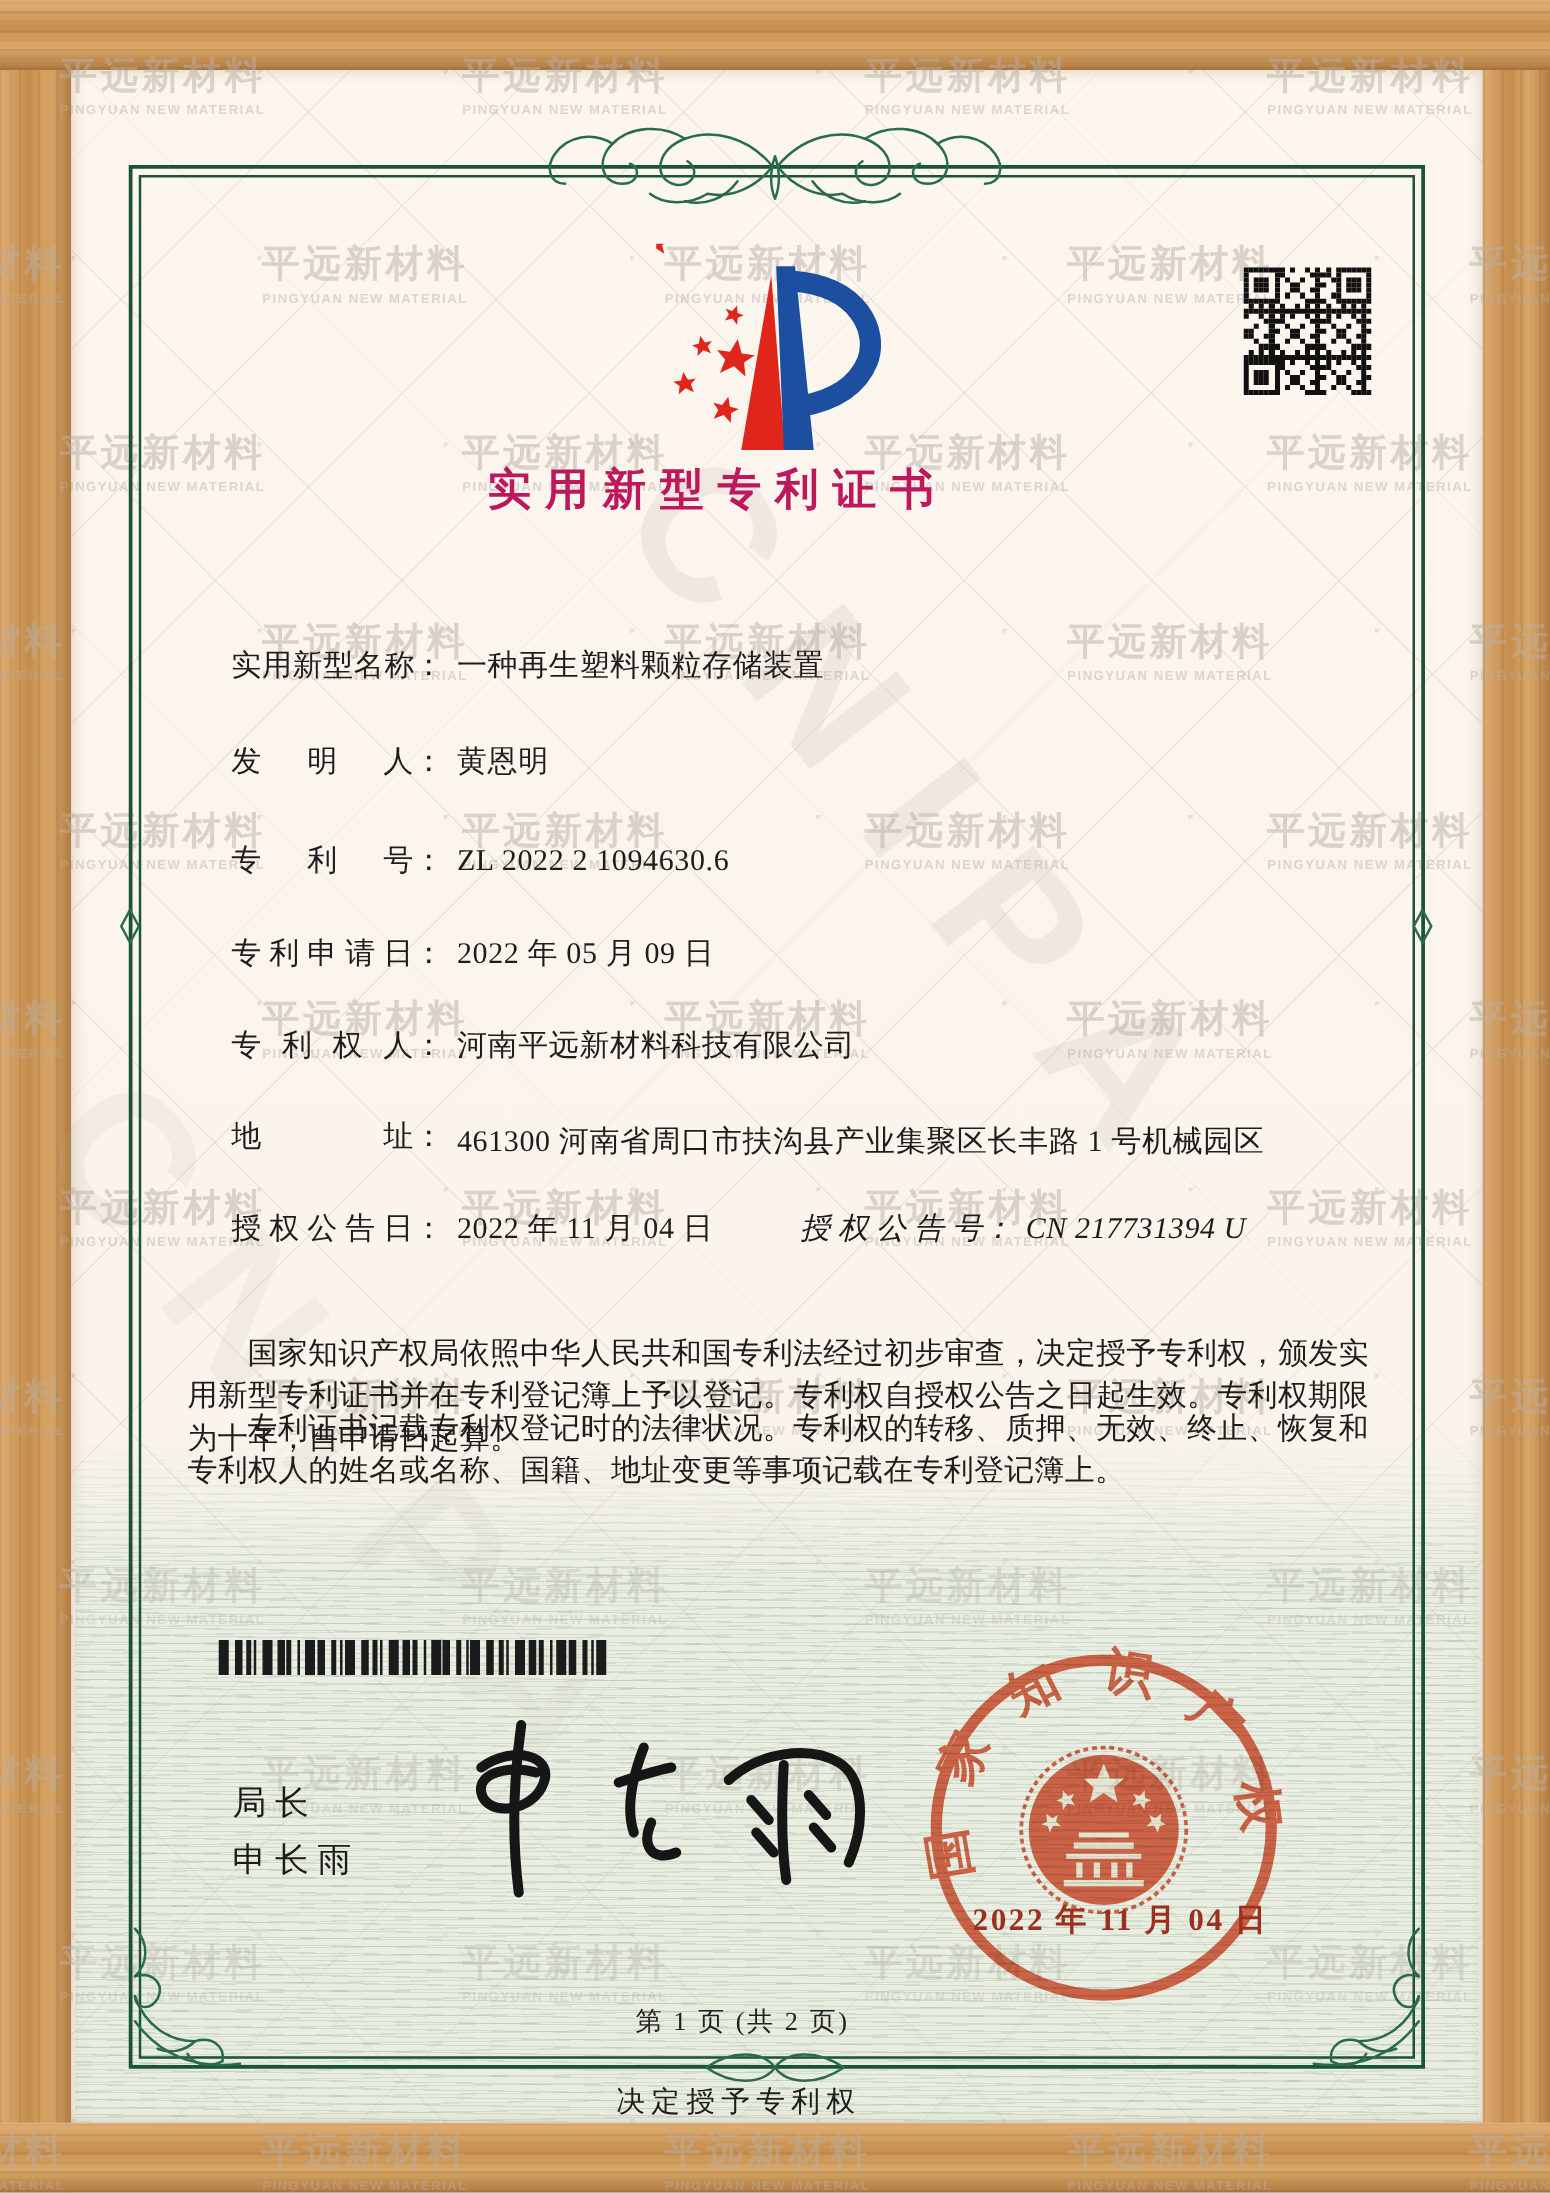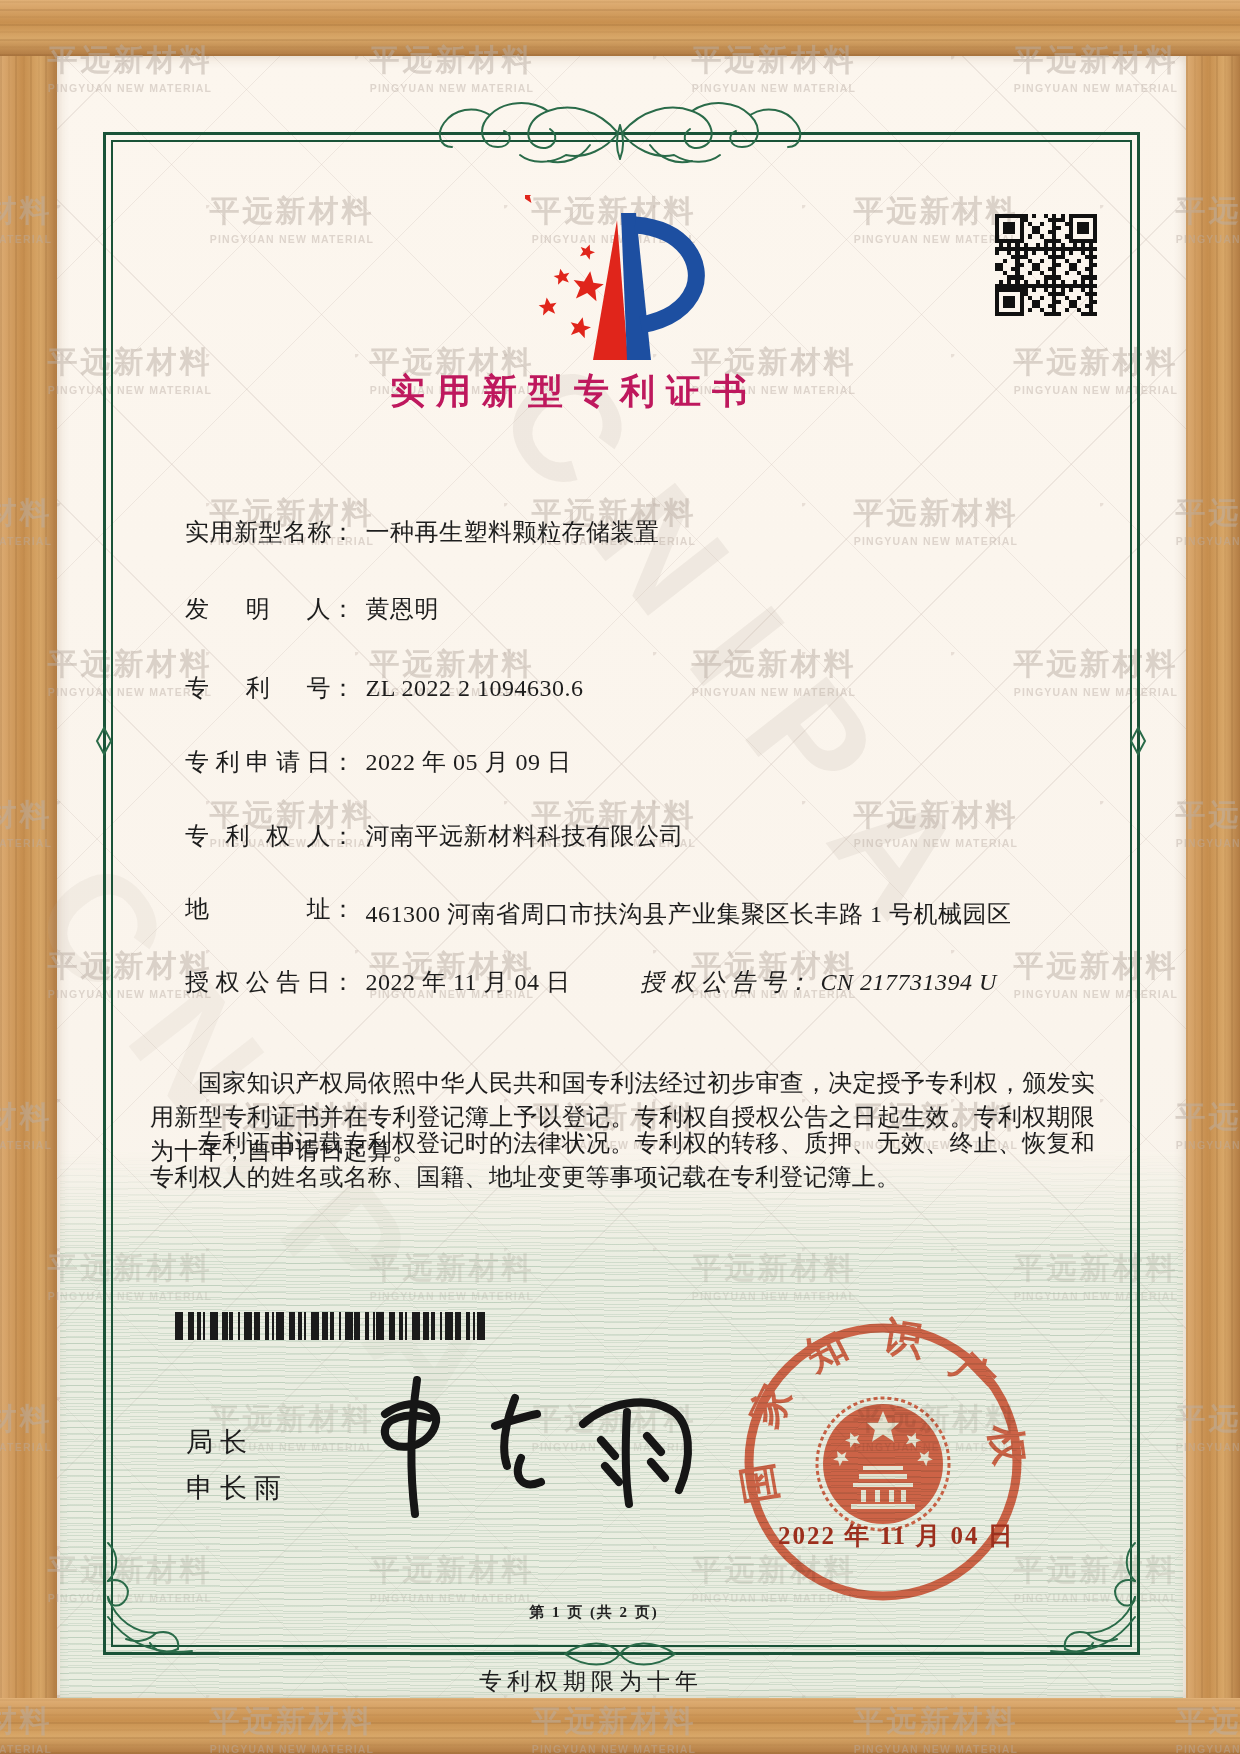--- a/index.html
+++ b/index.html
@@ -69,21 +69,21 @@
   #signer-title{top:1424px;}
   #signer-name{top:1470px;}
   #signature{left:355px;top:1362px;z-index:6;}
   #signature path{stroke:#161616;fill:none;stroke-width:8;stroke-linecap:round;stroke-linejoin:round;}
   
   #qr{left:995px;top:214px;display:grid;grid-template-columns:repeat(25,4.1px);grid-auto-rows:4.1px;z-index:6;}
   #qr .on{background:#111;}
   
   #seal{left:733px;top:1312px;width:300px;height:300px;z-index:7;mix-blend-mode:multiply;opacity:.93;}
   #seal-date{left:778px;top:1519px;font-size:25px;letter-spacing:2px;color:#9c2f1d;z-index:8;font-weight:600;}
-  #page-info{left:594px;top:1603px;transform:translateX(-50%);font-size:15px;letter-spacing:2px;color:#222;white-space:nowrap;font-weight:bold;}
+  #page-info{left:594px;top:1603px;transform:translateX(-50%);font-size:21px;letter-spacing:2px;color:#222;white-space:nowrap;}
   #continuation-note{left:591px;top:1666px;transform:translateX(-50%);font-size:23px;letter-spacing:5px;color:#1d1d1d;white-space:nowrap;}
 </style>
 </head>
 <body>
 
 <div id="page">
 
   <div class="wood wood-v" id="wood-left"></div>
   <div class="wood wood-v" id="wood-right"></div>
   <div class="wood wood-h" id="wood-top"></div>
@@ -1100,14 +1100,14 @@
         <rect x="-8" y="26" width="5" height="12"></rect>
         <rect x="6" y="26" width="5" height="12"></rect>
         <rect x="18" y="26" width="5" height="12"></rect>
         <rect x="-32" y="40" width="64" height="5"></rect>
       </g>
     </g>
   </svg>
   <div class="abs" id="seal-date">2022 年 11 月 04 日</div>
 
   <div class="abs" id="page-info">第 1 页 (共 2 页)</div>
-  <div class="abs" id="continuation-note">专利权期限为十年</div>
+  <div class="abs" id="continuation-note">决定授予专利权</div>
 </div>
 
 </body></html>

